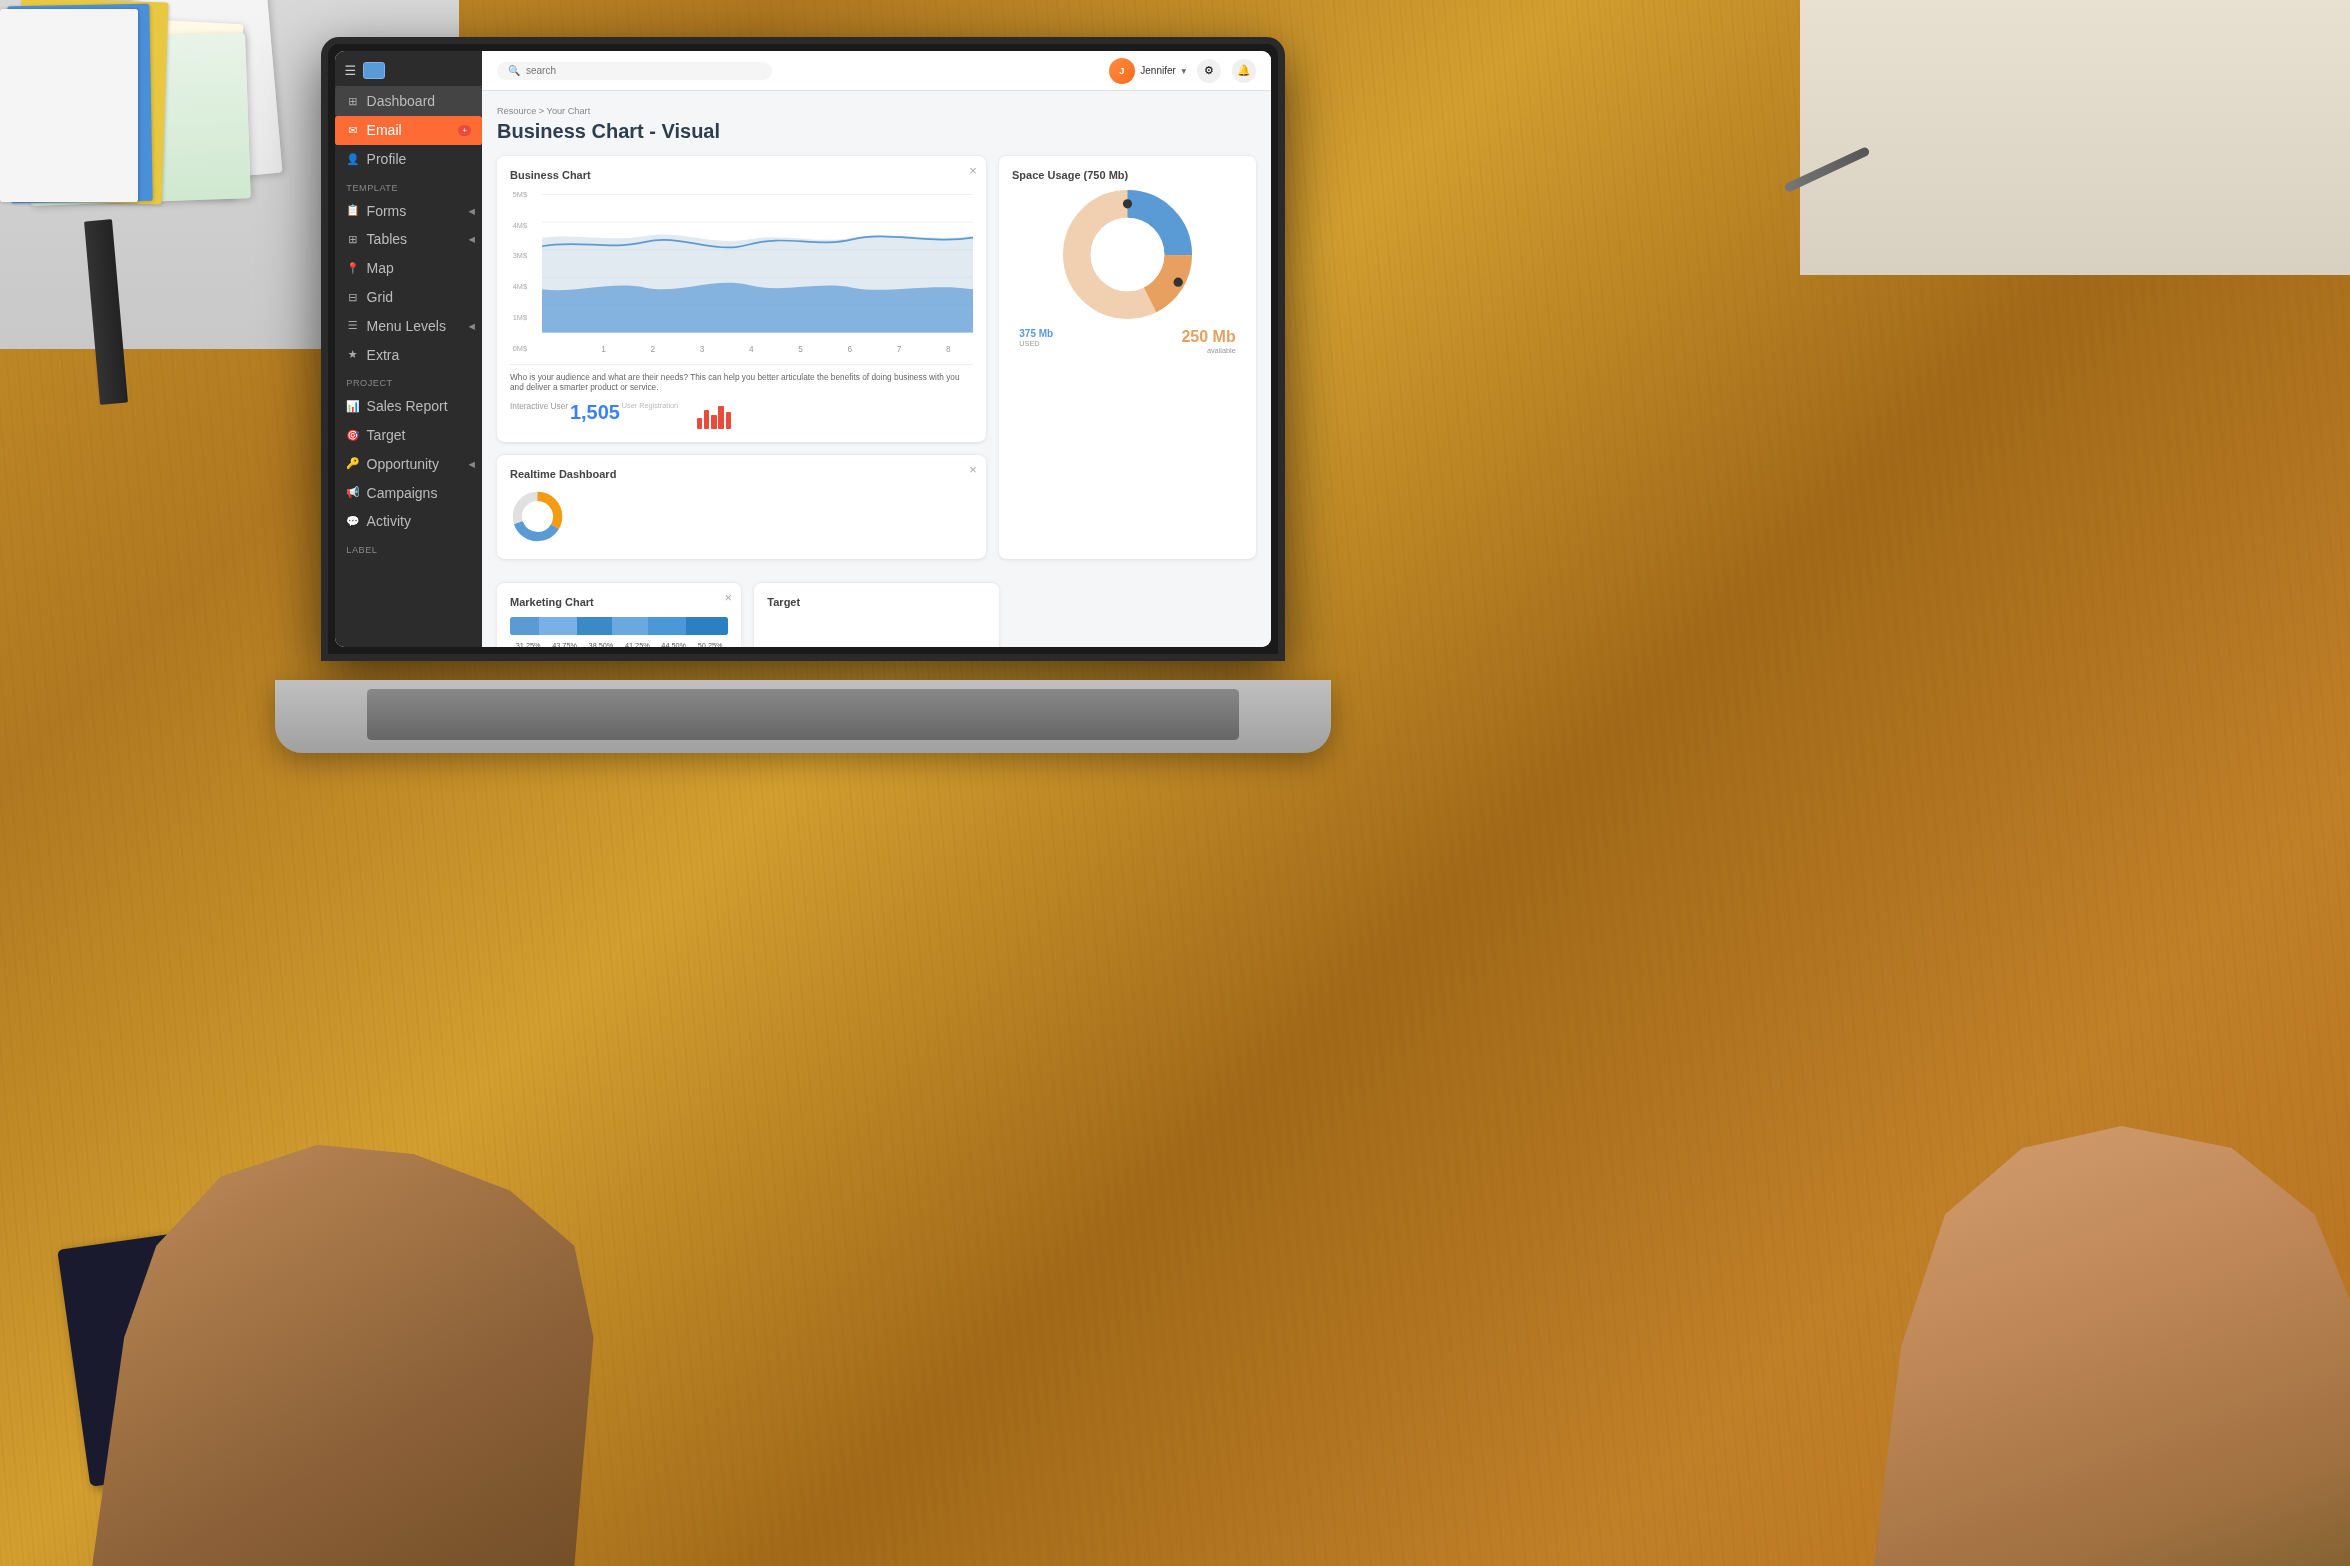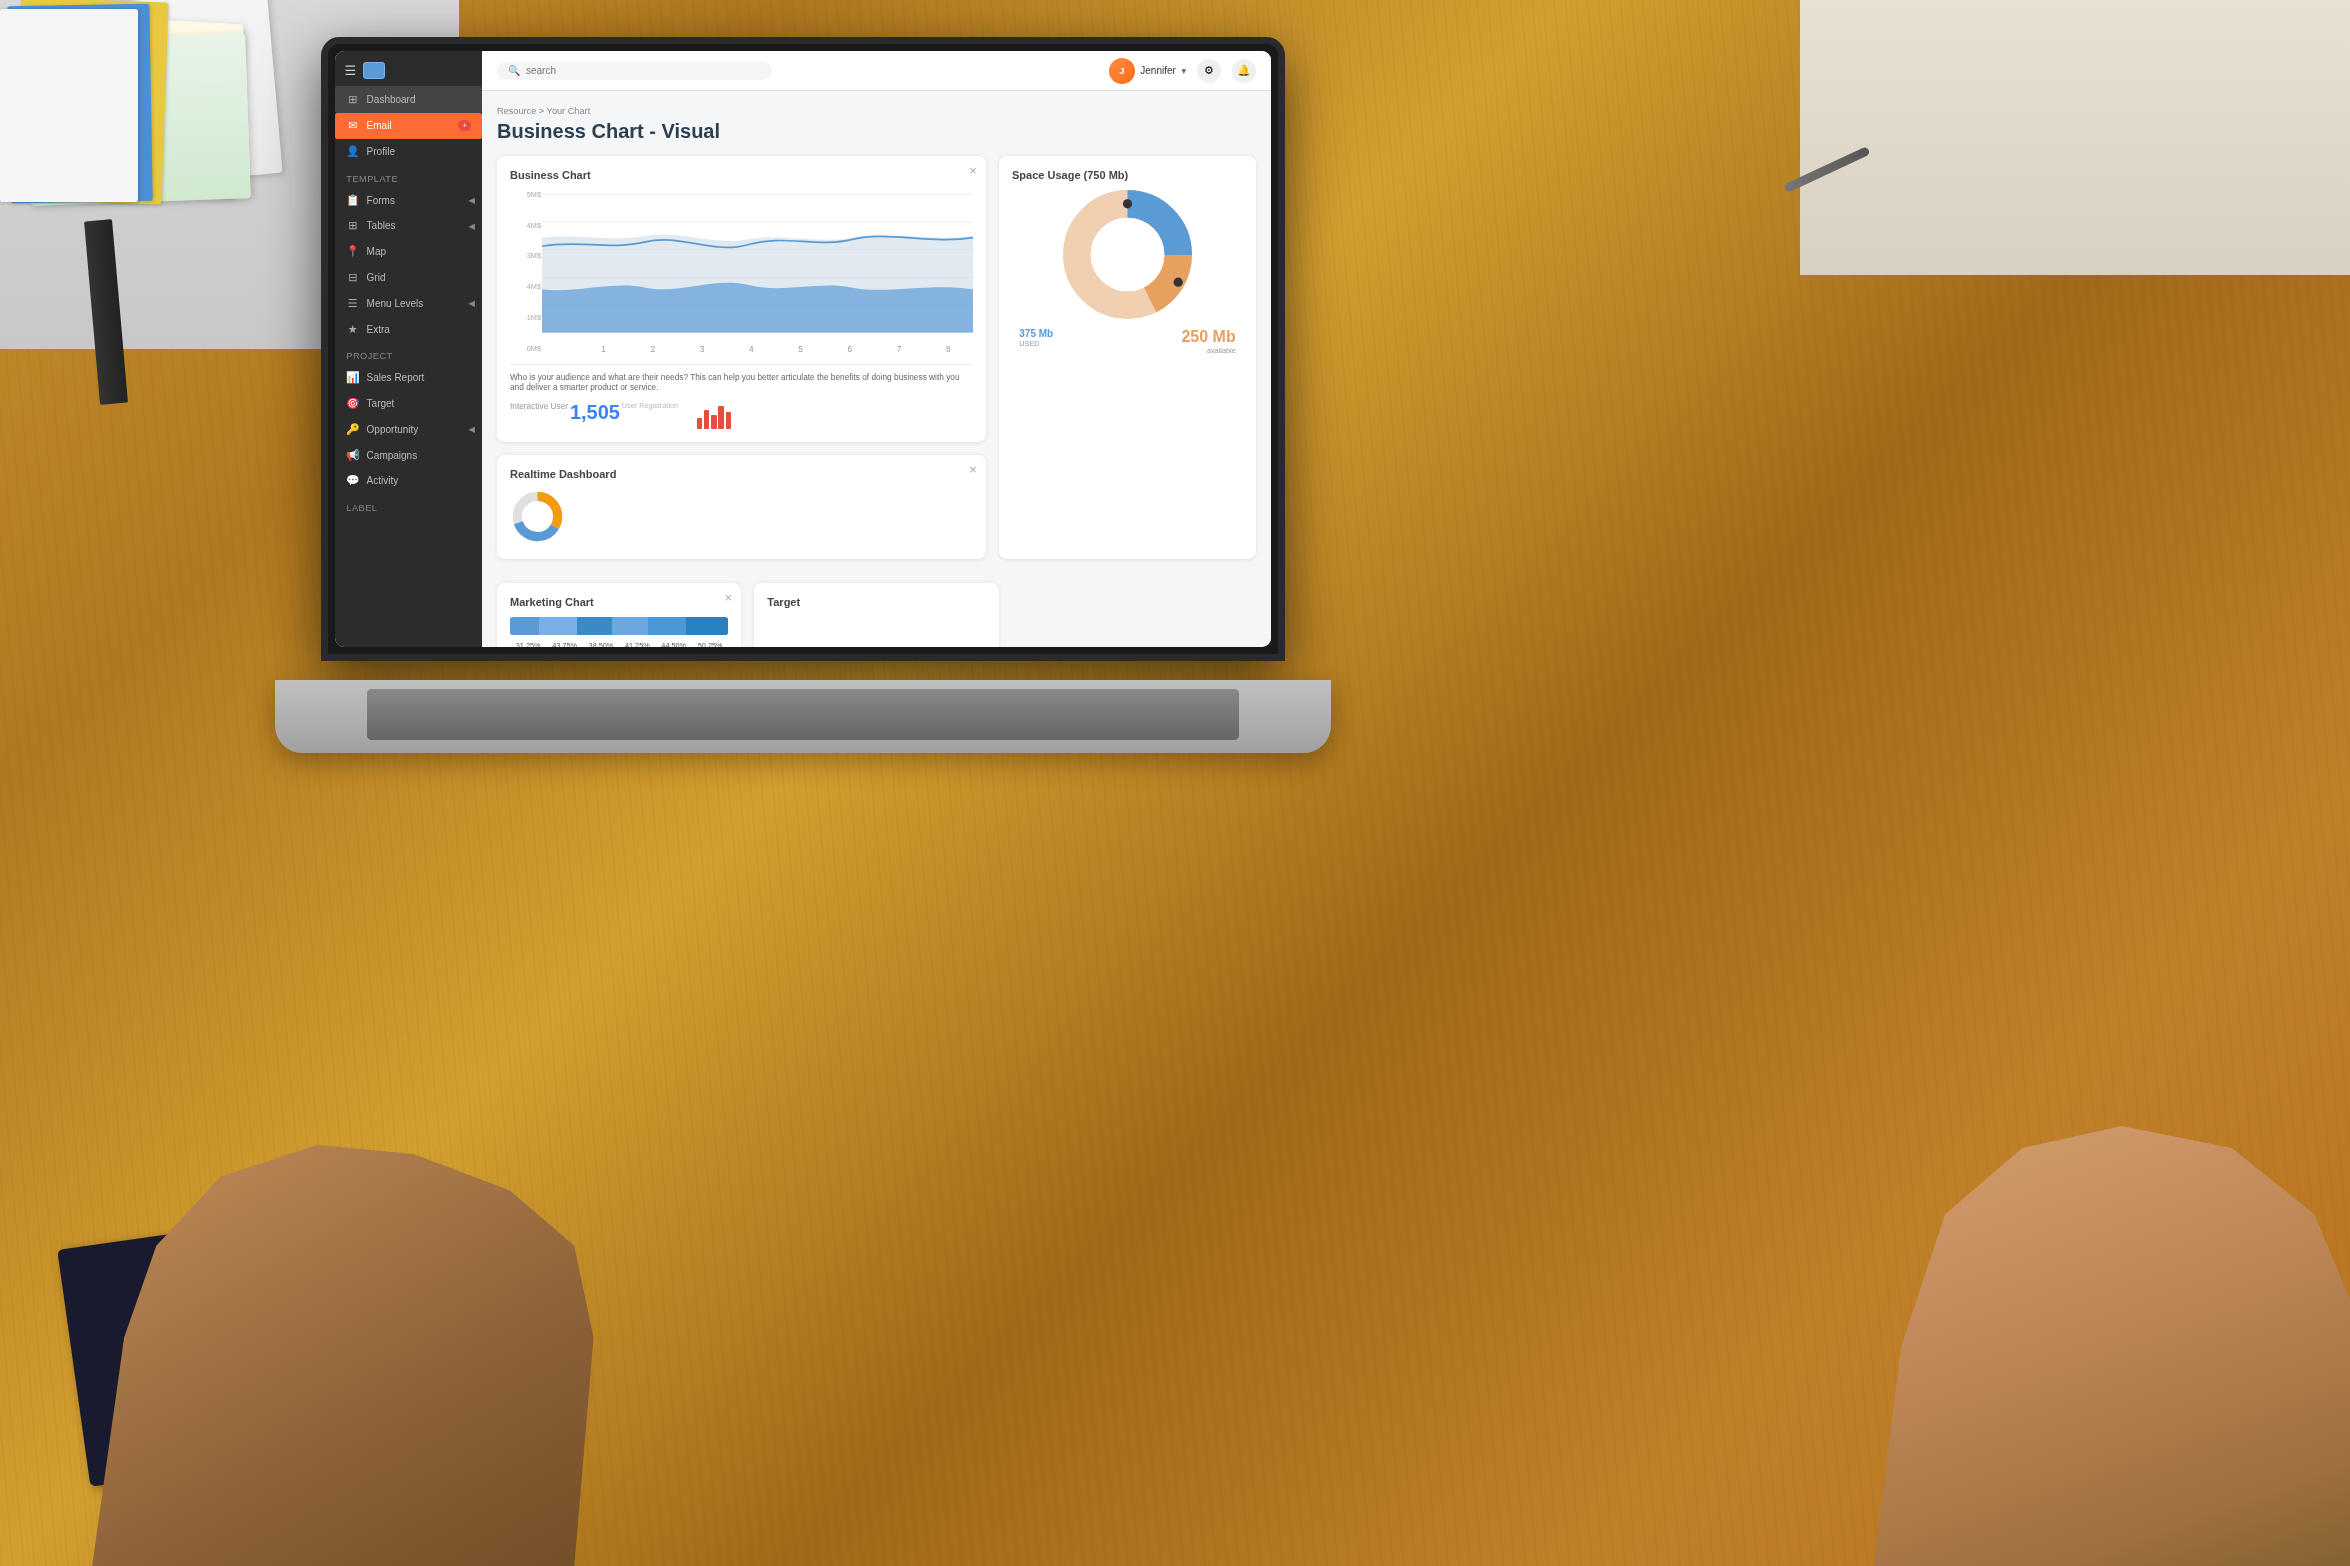--- a/index.html
+++ b/index.html
@@ -186,21 +186,21 @@
       width: 13px;
       height: 13px;
       display: inline-flex;
       align-items: center;
       justify-content: center;
       font-size: 11px;
       color: #aaa;
     }
 
     .sidebar-item-text {
-      font-size: 10px;
+      font-size: 14px;
       color: #bbb;
     }
 
     .sidebar-item-arrow {
       position: absolute;
       right: 7.3px;
       font-size: 8.3px;
       color: #888;
     }
 
@@ -463,21 +463,21 @@
 
     .y-axis-labels {
       width: 32px;
       display: flex;
       flex-direction: column;
       justify-content: space-between;
       font-size: 7.3px;
       color: #aaa;
       padding-bottom: 1.8px;
       text-align: right;
-      padding-right: 1px;
+      padding-right: 15px;
     }
 
     .percentage-labels {
       display: flex;
       justify-content: space-around;
       margin-top: 3.7px;
       font-size: 7.3px;
       color: #555;
     }
 

